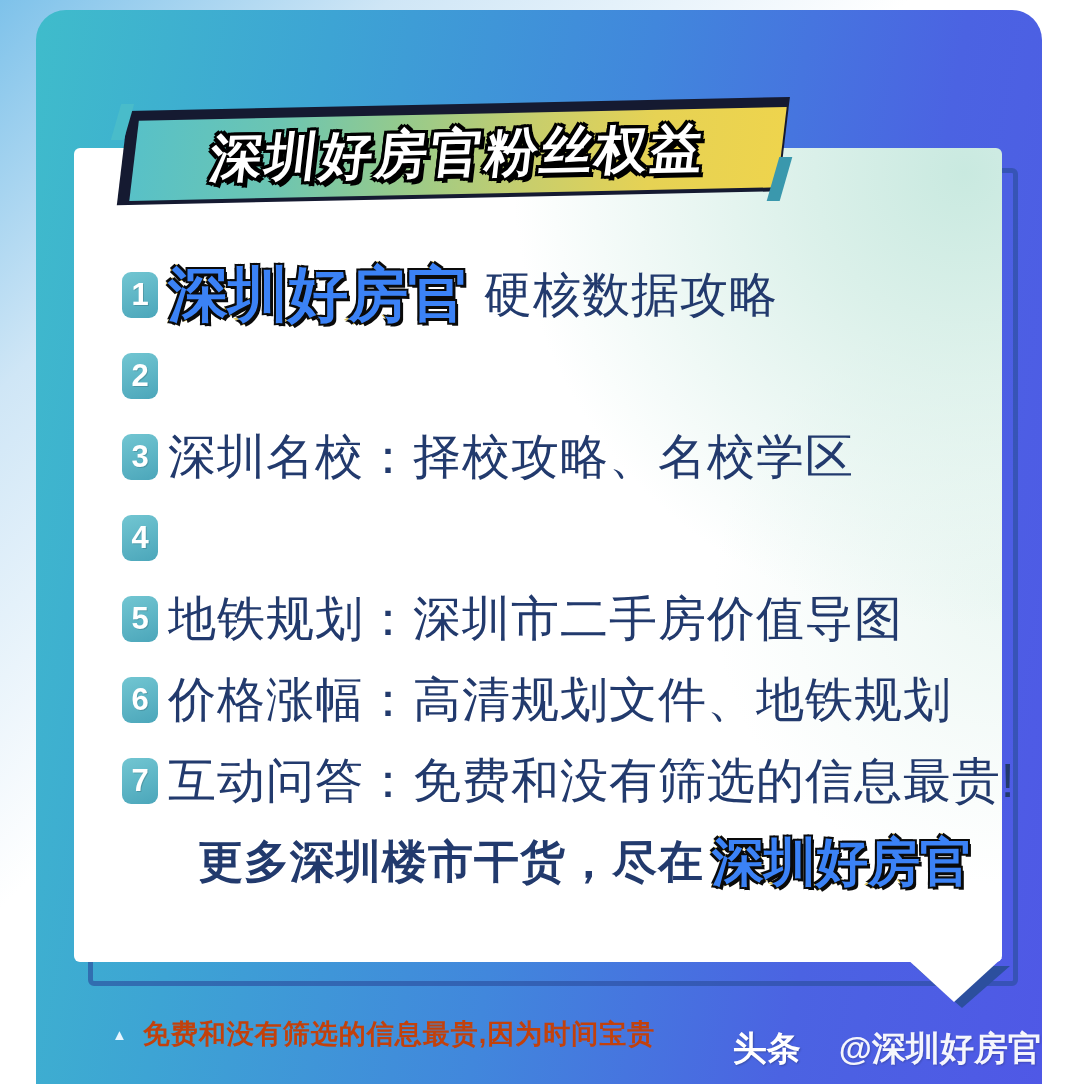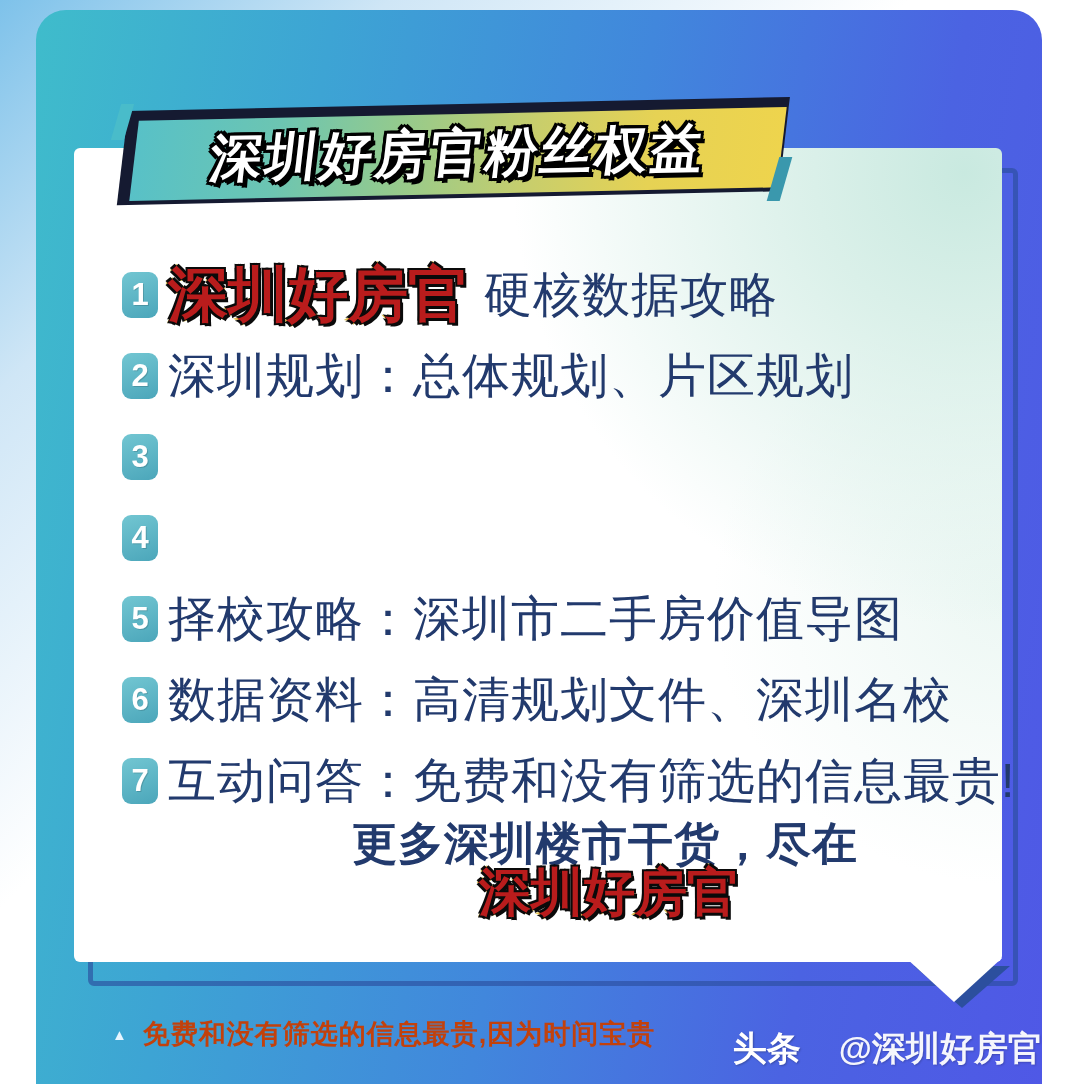--- a/index.html
+++ b/index.html
@@ -75,27 +75,27 @@
     background:linear-gradient(160deg,#72c6d2 0%,#4ba6ba 100%);
     display:flex;align-items:center;justify-content:center;
     color:#ffffff;font-size:31px;font-weight:800;
     text-shadow:1px 1px 0 rgba(0,0,0,0.15);
   }
   .row-text{
     font-size:48px;font-weight:400;color:#223a6d;letter-spacing:1px;
     white-space:nowrap;line-height:1;
   }
   .logo{
-    font-weight:900;color:#b91c1c;white-space:nowrap;line-height:1;
+    font-weight:900;color:#3b82f6;white-space:nowrap;line-height:1;
     -webkit-text-stroke:2.5px #e0c352;paint-order:stroke fill;
     text-shadow:3px 3px 0 #0a0a0a,-2px 2px 0 #0a0a0a,2px -2px 0 #0a0a0a,-2px -2px 0 #0a0a0a;
   }
   .logo-lg{font-size:60px;margin-right:16px;}
   .logo-md{font-size:52px;margin-left:8px;}
-  .closing-row{padding-left:76px;flex-direction:column;}
+  .closing-row{padding-left:76px;}
   .closing-text{font-size:45px;font-weight:700;color:#223a6d;letter-spacing:1px;white-space:nowrap;line-height:1;}
 
   
   .footer{
     position:absolute;left:112px;top:1016px;display:flex;align-items:center;z-index:4;
   }
   .footer .tri{font-size:15px;color:#e8f6ff;margin-right:16px;line-height:1;}
   .footer-text{font-size:27px;font-weight:700;color:#c2410c;letter-spacing:1px;white-space:nowrap;}
 
   
@@ -132,39 +132,39 @@
   <div class="list">
 
     <div class="row">
       <span class="badge">1</span>
       <span class="logo logo-lg">深圳好房官</span>
       <span class="row-text">硬核数据攻略</span>
     </div>
 
     <div class="row">
       <span class="badge">2</span>
-      <span class="row-text">深圳规划：总体规划、片区规划</span>
     </div>
 
     <div class="row">
       <span class="badge">3</span>
+      <span class="row-text">深圳名校：择校攻略、名校学区</span>
     </div>
 
     <div class="row">
       <span class="badge">4</span>
     </div>
 
     <div class="row">
       <span class="badge">5</span>
-      <span class="row-text">择校攻略：深圳市二手房价值导图</span>
+      <span class="row-text">地铁规划：深圳市二手房价值导图</span>
     </div>
 
     <div class="row">
       <span class="badge">6</span>
-      <span class="row-text">数据资料：高清规划文件、深圳名校</span>
+      <span class="row-text">价格涨幅：高清规划文件、地铁规划</span>
     </div>
 
     <div class="row">
       <span class="badge">7</span>
       <span class="row-text">互动问答：免费和没有筛选的信息最贵!</span>
     </div>
 
     <div class="row closing-row">
       <span class="closing-text">更多深圳楼市干货，尽在</span>
       <span class="logo logo-md">深圳好房官</span>

